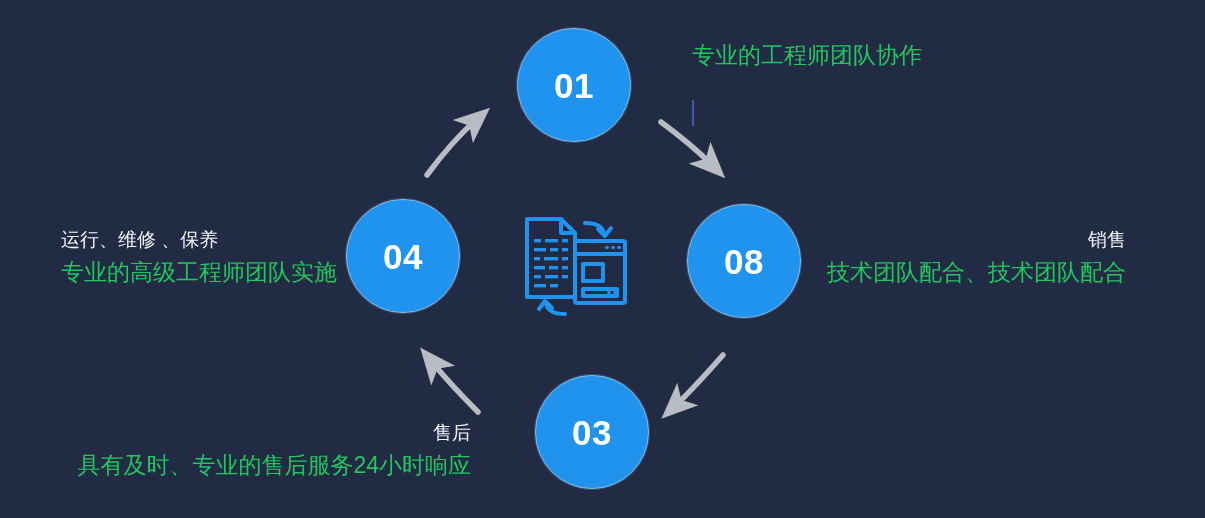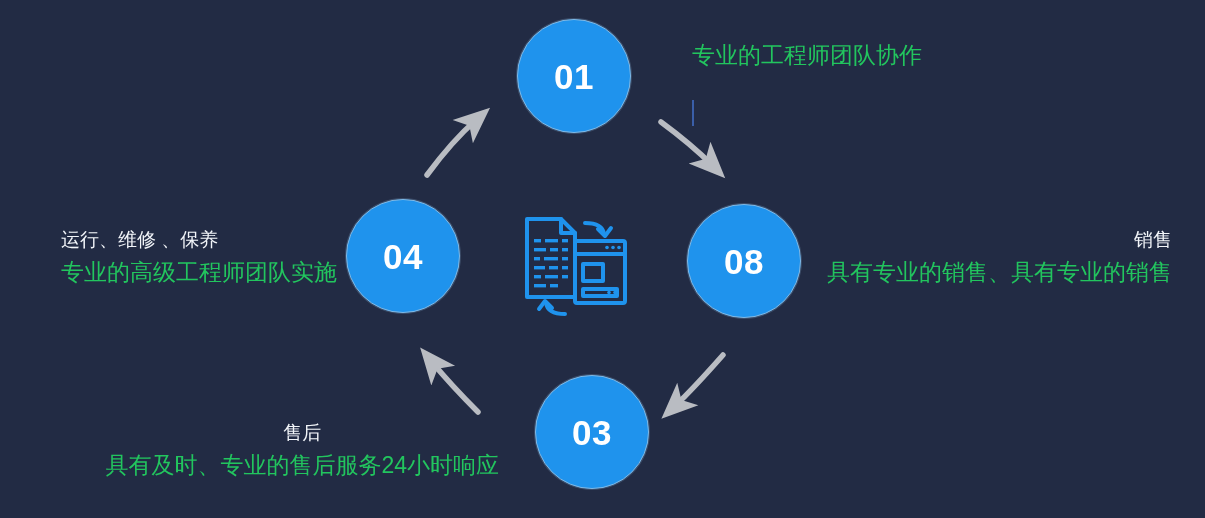--- a/index.html
+++ b/index.html
@@ -33,21 +33,21 @@
     box-shadow: 0 0 0 1px rgba(140,180,215,0.25);
   }
   .node-num {
     color: #ffffff;
     font-size: 35px;
     font-weight: bold;
     letter-spacing: 0.5px;
     line-height: 1;
     font-family: "Liberation Sans", "DejaVu Sans", sans-serif;
   }
-  #node-01 { left: 517px; top: 19px; }
+  #node-01 { left: 517px; top: 28px; }
   #node-02 { left: 687px; top: 204px; }
   #node-03 { left: 535px; top: 375px; }
   #node-04 { left: 346px; top: 199px; }
 
   
   .label {
     position: absolute;
     color: #eef2f7;
     font-family: "Liberation Sans", "DejaVu Sans", sans-serif;
     line-height: 1.5;
@@ -59,21 +59,21 @@
     color: #f2f5f9;
   }
   .label .desc {
     display: block;
     font-size: 23px;
     color: #22c55e;
   }
 
   #label-01 { left: 692px; top: 38px; text-align: left; }
   #label-02 { left: 827px; top: 226px; text-align: right; }
-  #label-03 { right: 706px; top: 419px; text-align: center; margin-left: 46px; }
+  #label-03 { right: 734px; top: 419px; text-align: right; margin-left: 46px; }
   #label-04 { right: 868px; top: 226px; text-align: left; }
 
   
   #arrows {
     position: absolute;
     left: 0; top: 0;
     width: 1205px;
     height: 518px;
     pointer-events: none;
   }
@@ -181,21 +181,21 @@
   <div class="node" id="node-04">
     <span class="node-num">04</span>
   </div>
 
   <div class="label" id="label-01">
     <span class="desc">专业的工程师团队协作</span>
   </div>
 
   <div class="label" id="label-02">
     <span class="title">销售</span>
-    <span class="desc">具有专业的销售、具有专业的销售</span>
+    <span class="desc">技术团队配合、技术团队配合</span>
   </div>
 
   <div class="label" id="label-03">
     <span class="title">售后</span>
     <span class="desc">具有及时、专业的售后服务24小时响应</span>
   </div>
 
   <div class="label" id="label-04">
     <span class="title">运行、维修 、保养</span>
     <span class="desc">专业的高级工程师团队实施</span>

